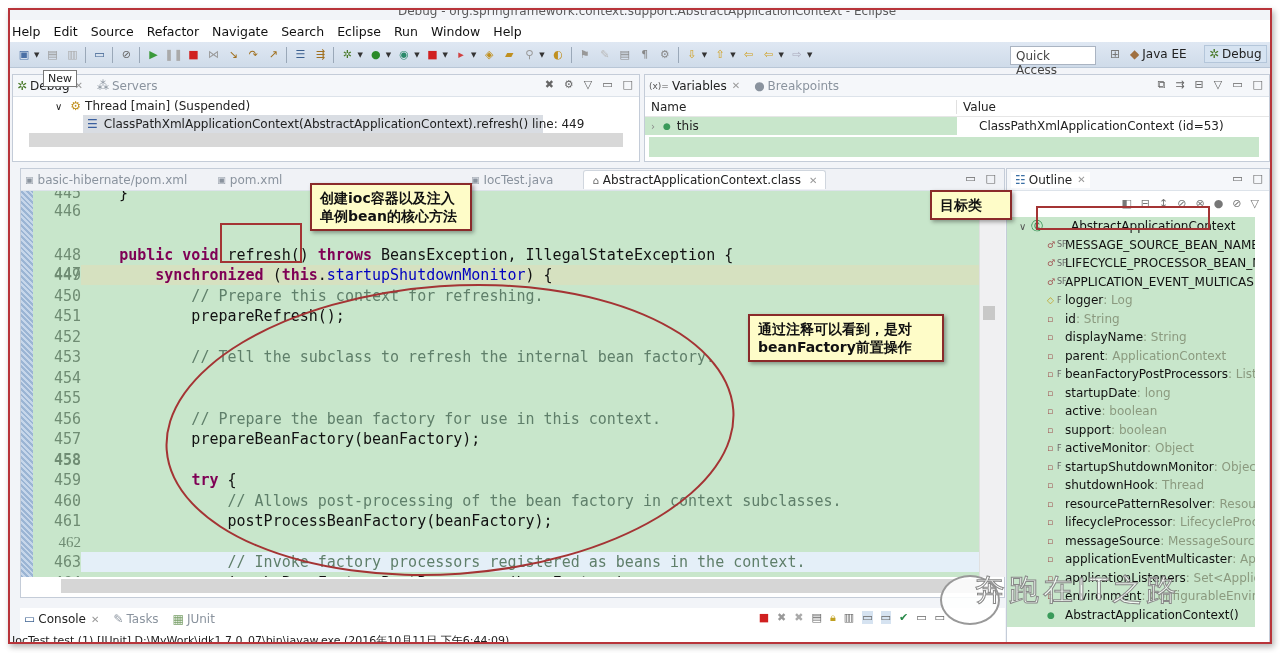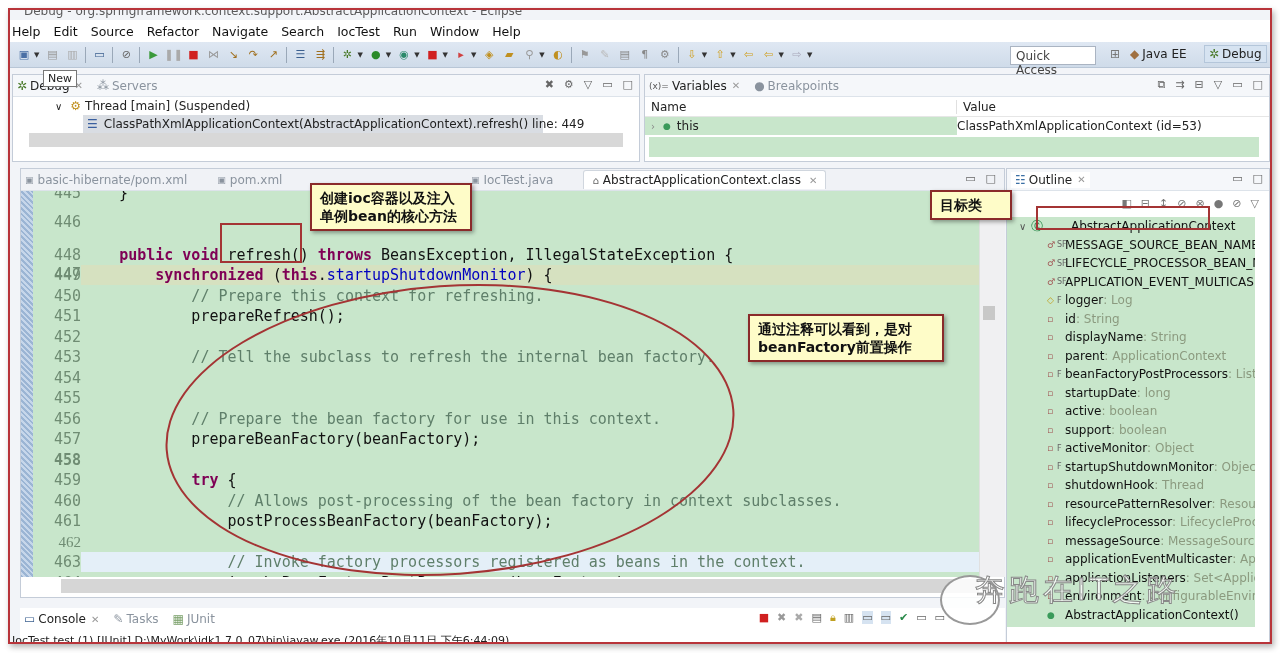--- a/index.html
+++ b/index.html
@@ -1,18 +1,18 @@
 <!DOCTYPE html>
 <html><head>
 <meta charset="utf-8">
 <style>
   * { box-sizing: border-box; margin: 0; padding: 0; }
   body { width: 1280px; height: 653px; overflow: hidden; background: #ffffff; font-family: "DejaVu Sans", sans-serif; font-size: 12px; color: #222; position: relative; }
   .frame { position: absolute; left: 8px; top: 8px; width: 1264px; height: 636px; border: 2px solid #b8343a; box-shadow: 2px 3px 6px rgba(0,0,0,0.3); overflow: hidden; background: #f2f4f8; }
-  .titlebar { position: absolute; left: 0; top: -6px; height: 14px; width: 100%; font-size: 12px; color: #333; padding-left: 14px; white-space: nowrap; overflow: hidden; }
+  .titlebar { position: absolute; left: 0; top: -6px; height: 14px; width: 100%; font-size: 12px; color: #333; padding-left: 14px; white-space: nowrap; overflow: hidden; text-align: center; }
   .titlebar .ttext { opacity: 0.8; }
   .menubar { position: absolute; left: 0; top: 10px; height: 22px; width: 100%; display: flex; align-items: center; background: #fff; padding-left: 2px; }
   .menubar span { margin-right: 13px; font-size: 12.5px; color: #111; cursor: default; }
   .toolbar { position: absolute; left: 0; top: 32px; height: 26px; width: 100%; background: linear-gradient(#dfe8f3, #cfdbe9); display: flex; align-items: center; padding-left: 4px; border-bottom: 1px solid #b8c6d6; }
   .tb-ico { width: 14px; height: 14px; margin: 0 3px; display: inline-flex; align-items: center; justify-content: center; font-size: 11px; line-height: 1; }
   .tb-sep { width: 1px; height: 16px; background: #9aa8b8; margin: 0 3px; }
   .tb-arrow { font-size: 7px; color: #333; margin-right: 3px; }
   .quick-access { position: absolute; left: 1000px; top: 36px; width: 86px; height: 19px; border: 1px solid #aab4c2; background: #fff; font-size: 12px; color: #444; padding: 2px 5px; }
   .persp { position: absolute; top: 37px; display: flex; align-items: center; font-size: 12px; color: #222; }
   .persp-debug { background: #d6e3f1; border: 1px solid #b4c6da; padding: 1px 4px; }
@@ -71,21 +71,21 @@
     <span class="ttext">Debug - org.springframework.context.support.AbstractApplicationContext - Eclipse</span>
   </div>
 
   <div class="menubar">
     <span>Help</span>
     <span>Edit</span>
     <span>Source</span>
     <span>Refactor</span>
     <span>Navigate</span>
     <span>Search</span>
-    <span>IocTest</span>
+    <span>Eclipse</span>
     <span>Run</span>
     <span>Window</span>
     <span>Help</span>
   </div>
 
   <div class="toolbar">
     <span class="tb-ico" style="color:#4a6fa5">▣</span>
       <span class="tb-arrow">▼</span>
     <span class="tb-ico" style="color:#999">▤</span>
     <span class="tb-ico" style="color:#aaa">▥</span>
@@ -208,21 +208,21 @@
     <div class="vars-head">
       <span style="width:312px;padding-left:6px;border-right:1px solid #e0e0e0;">Name</span>
       <span style="padding-left:6px;">Value</span>
     </div>
     <div class="vars-row">
       <span style="width:312px;padding-left:6px;background:#c8e6cb;height:18px;display:flex;align-items:center;">
         <span style="color:#888;font-size:10px;margin-right:8px;">›</span>
         <span style="color:#3a9a5a;font-size:9px;margin-right:6px;">●</span>
         <span>this</span>
       </span>
-      <span style="padding-left:0;">ClassPathXmlApplicationContext  (id=53)</span>
+      <span style="padding-left:22px;">ClassPathXmlApplicationContext  (id=53)</span>
     </div>
     <div style="height:20px;margin:2px 10px 0 4px;background:#c8e6cb;"></div>
   </div>
 
   <div class="panel editor" style="position:absolute;">
     <div class="panel-tabs">
       <div class="etab">
         <span style="margin-right:4px;font-size:9px;">▣</span>
         <span>basic-hibernate/pom.xml</span>
       </div>
@@ -247,21 +247,21 @@
       </div>
       <div class="panel-ctrls" style="right:8px;">
         <span>▭</span>
         <span>□</span>
       </div>
     </div>
     <div class="code-area">
       <div class="gutter-strip"></div>
       <div id="code-lines">
           <div class="line" style="top: -8px;"><span class="ln">445</span><span class="tx">    }</span></div>
-          <div class="line" style="top: 21px;"><span class="ln">446</span><span class="tx"></span></div>
+          <div class="line" style="top: 10px;"><span class="ln">446</span><span class="tx"></span></div>
           <div class="line" style="top: 33px; margin-top: 40px;"><span class="ln">447</span><span class="tx"><span class="an">    @Override</span></span></div>
           <div class="line" style="top: 53.5px;"><span class="ln">448</span><span class="tx">    <span class="kw">public</span> <span class="kw">void</span> refresh() <span class="kw">throws</span> BeansException, IllegalStateException {</span></div>
           <div class="line hl-current" style="top: 74px;"><span class="ln">449</span><span class="tx">        <span class="kw">synchronized</span> (<span class="kw">this</span>.<span class="fld">startupShutdownMonitor</span>) {</span></div>
           <div class="line" style="top: 94.5px;"><span class="ln">450</span><span class="tx"><span class="cm">            // Prepare this context for refreshing.</span></span></div>
           <div class="line" style="top: 115px;"><span class="ln">451</span><span class="tx">            prepareRefresh();</span></div>
           <div class="line" style="top: 135.5px;"><span class="ln">452</span><span class="tx"></span></div>
           <div class="line" style="top: 156px;"><span class="ln">453</span><span class="tx"><span class="cm">            // Tell the subclass to refresh the internal bean factory.</span></span></div>
           <div class="line" style="top: 176.5px;"><span class="ln">454</span></div>
           <div class="line" style="top: 197px;"><span class="ln">455</span><span class="tx"></span></div>
           <div class="line" style="top: 217.5px;"><span class="ln">456</span><span class="tx"><span class="cm">            // Prepare the bean factory for use in this context.</span></span></div>

